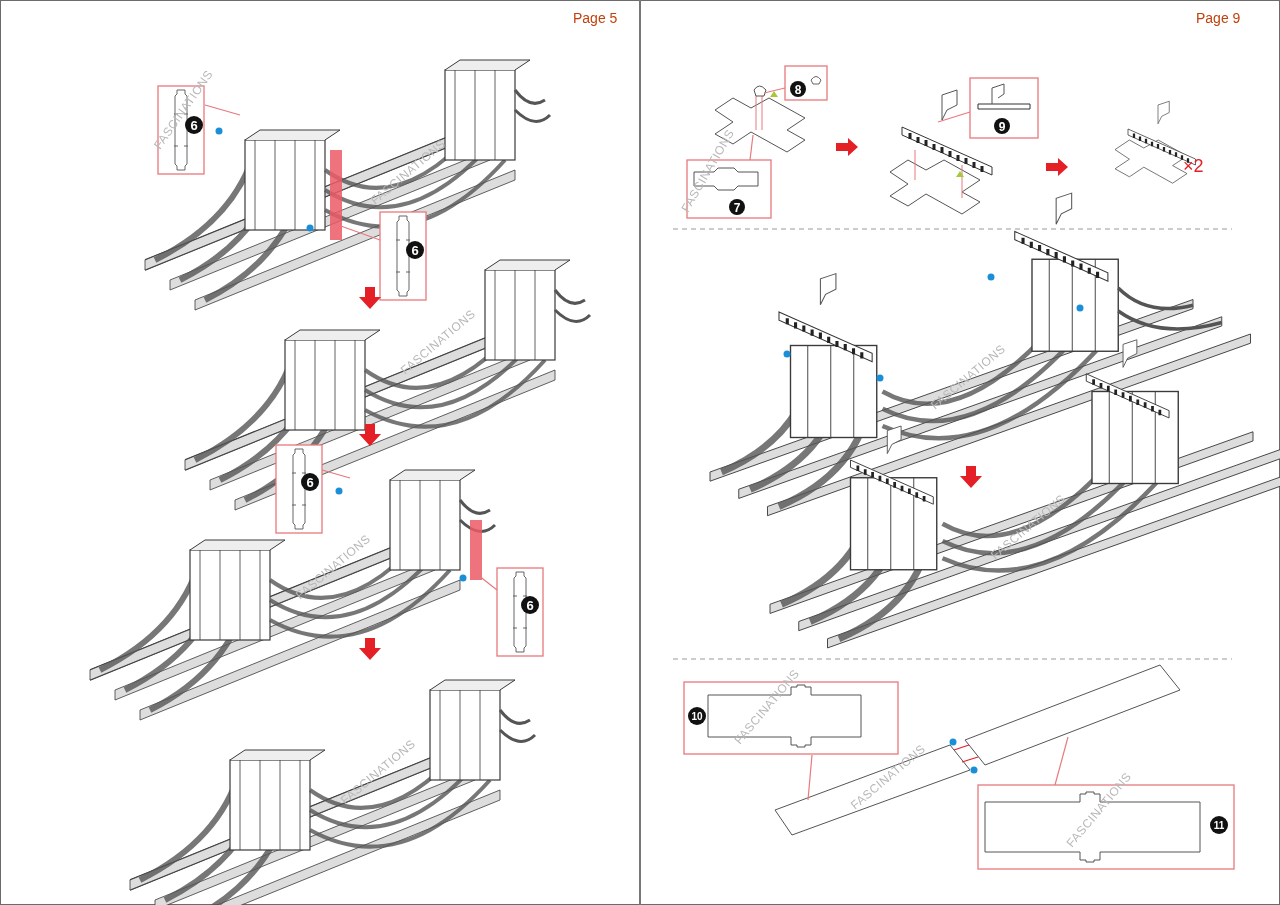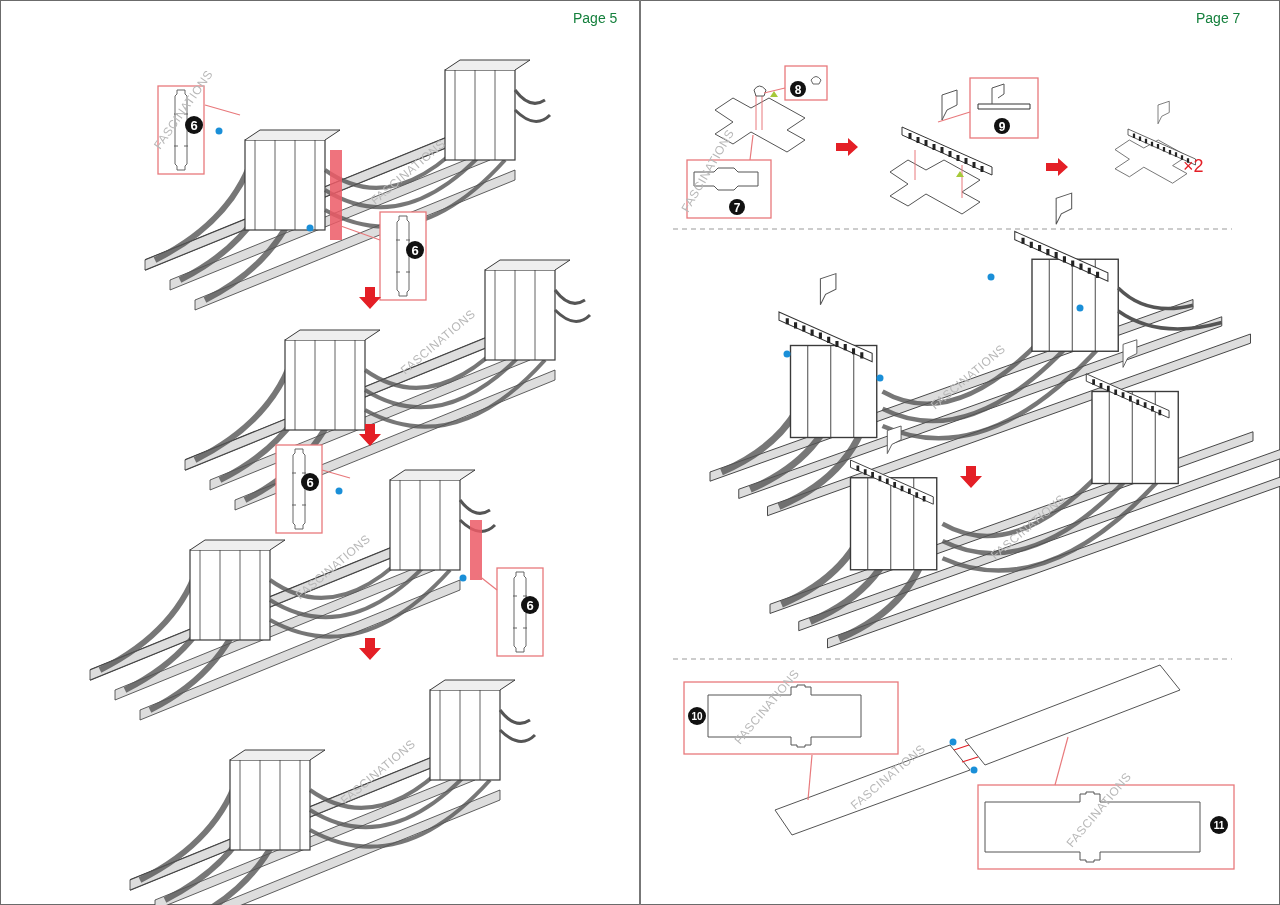--- a/index.html
+++ b/index.html
@@ -1,33 +1,33 @@
 <!DOCTYPE html>
 <html><head>
 <meta charset="utf-8">
 <style>
   html,body{margin:0;padding:0;background:#ffffff;}
   body{width:1280px;height:905px;position:relative;overflow:hidden;font-family:"Liberation Sans",sans-serif;}
   .frame{position:absolute;left:0;top:0;width:1278px;height:903px;border:1px solid #6b6b6b;}
   .gutter{position:absolute;left:639px;top:0;width:2px;height:905px;background:#777;}
-  .page-num{position:absolute;top:10px;font-size:14px;color:#15803d;}
+  .page-num{position:absolute;top:10px;font-size:14px;color:#c2410c;}
   .page{position:absolute;top:0;height:905px;}
   svg{position:absolute;left:0;top:0;overflow:visible;}
   .wm{font-family:"Liberation Sans",sans-serif;font-size:12px;fill:#b8b8b8;letter-spacing:0.5px;}
   .badge-text{font-family:"Liberation Sans",sans-serif;font-weight:bold;fill:#fff;}
   .x2{font-family:"Liberation Sans",sans-serif;font-size:18px;fill:#e41f26;}
 </style>
 </head>
 <body>
 
 <div class="frame"></div>
 <div class="gutter"></div>
 
 <div class="page-num" style="left:573px;">Page 5</div>
-<div class="page-num" style="left:1196px;">Page 7</div>
+<div class="page-num" style="left:1196px;">Page 9</div>
 
 <div class="page" style="left:0;width:640px;">
 <svg width="640" height="905">
   <defs>
     <g id="bridge">
 
       <path d="M0,150 L320,20 M0,160 L320,30" stroke="#3a3a3a" stroke-width="1.5" fill="none"></path>
       <path d="M0,150 L320,20 L320,30 L0,160 Z" fill="#ddd" stroke="#3a3a3a" stroke-width="0.8"></path>
       <path d="M25,170 L345,40 L345,50 L25,180 Z" fill="#ddd" stroke="#3a3a3a" stroke-width="0.8"></path>
       <path d="M50,190 L370,60 L370,70 L50,200 Z" fill="#ddd" stroke="#3a3a3a" stroke-width="0.8"></path>

